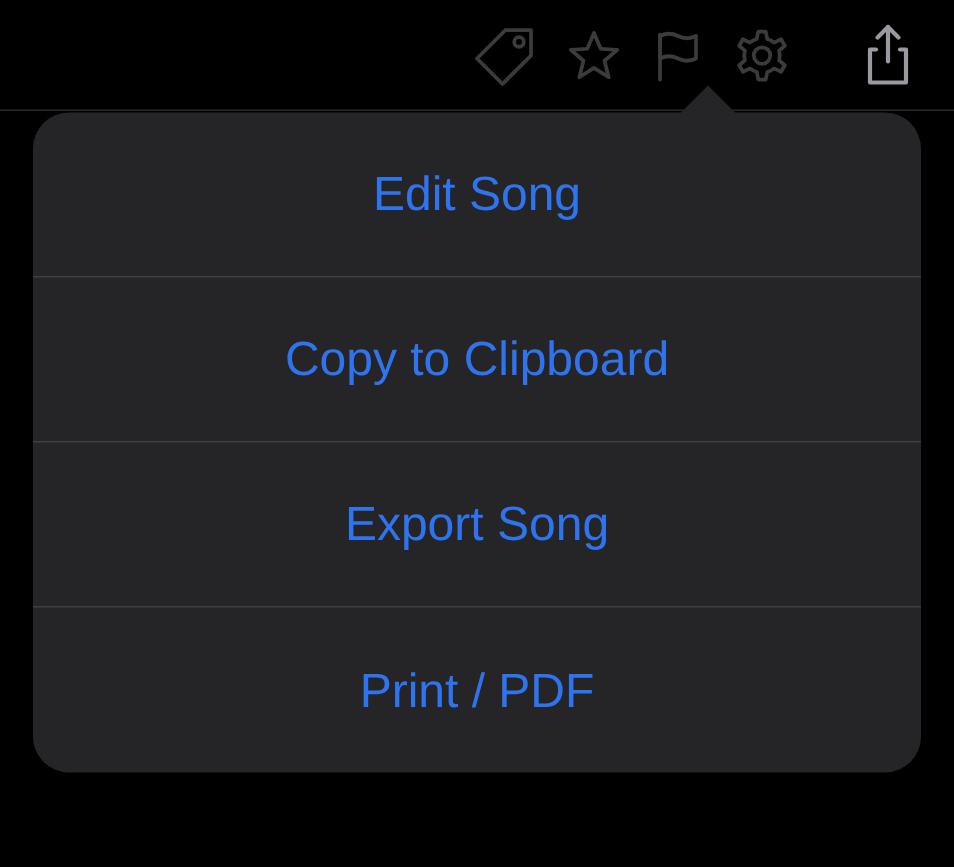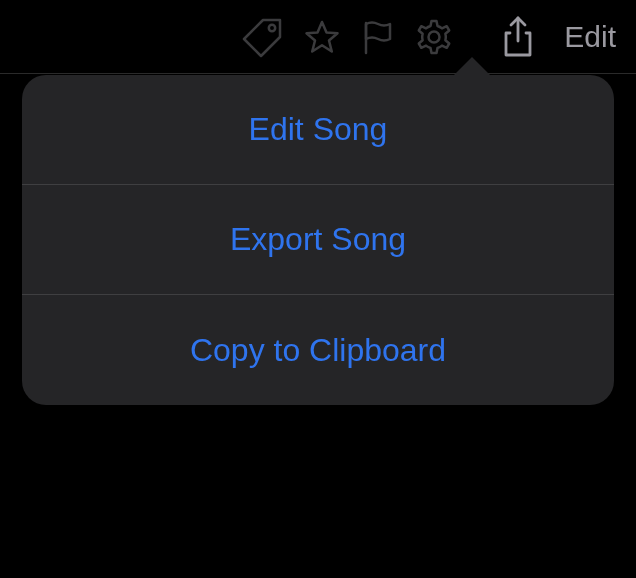--- a/index.html
+++ b/index.html
@@ -122,23 +122,23 @@
   </div>
   <div class="toolbar-btn share">
     <span>
       <svg width="34" height="44" viewBox="0 0 34 44" fill="none" stroke="currentColor" stroke-width="2.8" stroke-linecap="round" stroke-linejoin="round">
         <path d="M17 3 L17 26"></path>
         <path d="M10 10 L17 3 L24 10"></path>
         <path d="M9 18 L5 18 L5 40 L29 40 L29 18 L25 18"></path>
       </svg>
     </span>
   </div>
-  <div class="edit-btn">Edit</div>
 </div>
 
 <div class="popover-wrap">
   <div class="arrow"></div>
   <div class="popover">
     <div class="menu-item">Edit Song</div>
+    <div class="menu-item">Copy to Clipboard</div>
     <div class="menu-item">Export Song</div>
-    <div class="menu-item">Copy to Clipboard</div>
+    <div class="menu-item">Print / PDF</div>
   </div>
 </div>
 
 </body></html>

